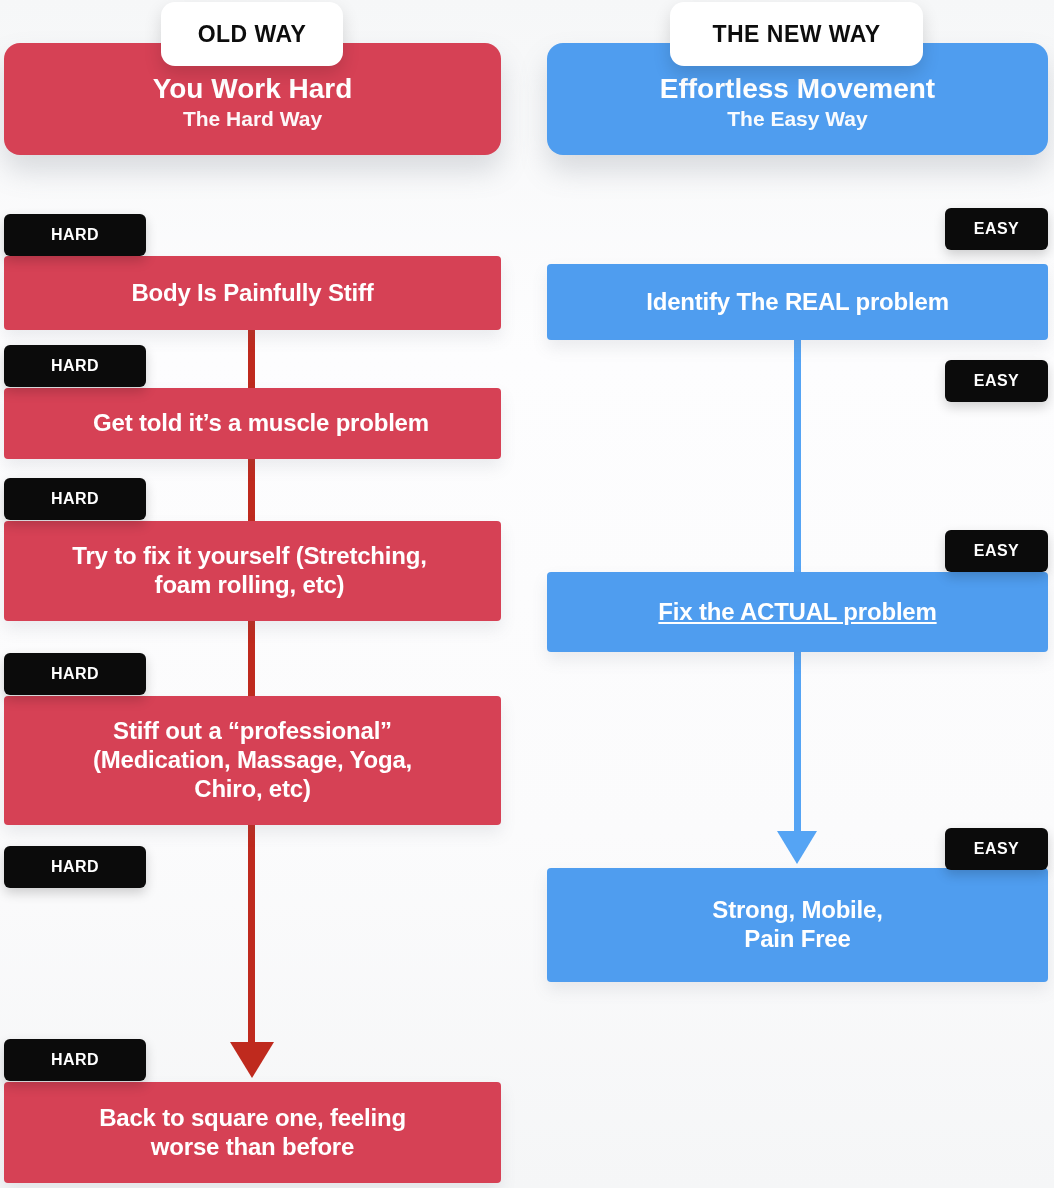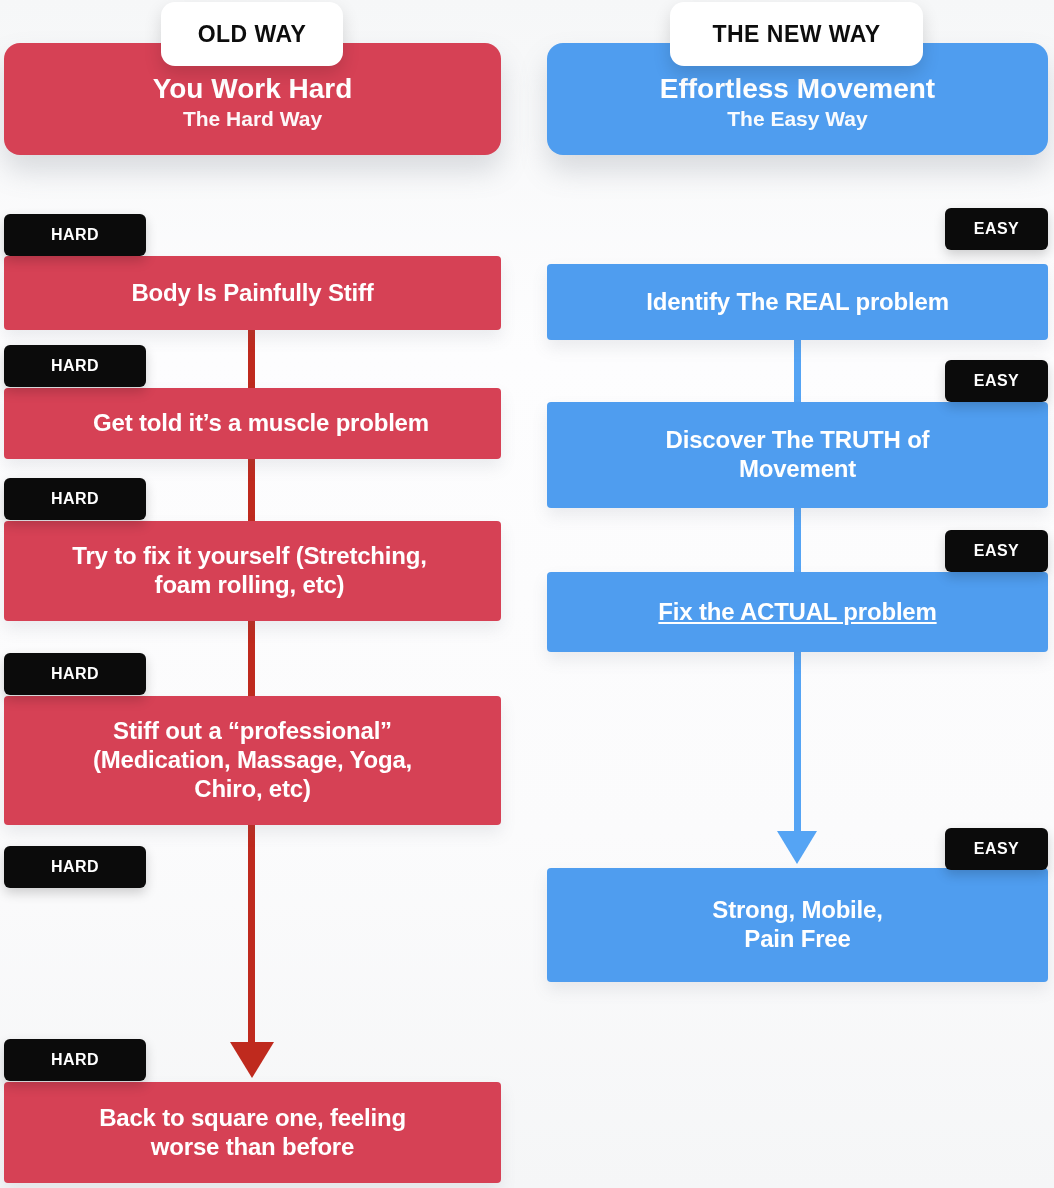--- a/index.html
+++ b/index.html
@@ -168,19 +168,17 @@
 Chiro, etc)</div>
   <div class="step-box step-old" id="old-step-6">Back to square one, feeling
 worse than before</div>
 
   <div class="tag tag-new" id="new-tag-1">EASY</div>
   <div class="tag tag-new" id="new-tag-2">EASY</div>
   <div class="tag tag-new" id="new-tag-3">EASY</div>
   <div class="tag tag-new" id="new-tag-4">EASY</div>
 
   <div class="step-box step-new" id="new-step-1">Identify The REAL problem</div>
-  <div class="step-box step-new" id="new-step-2">Discover The TRUTH of
-Movement</div>
   <div class="step-box step-new" id="new-step-3">Fix the ACTUAL problem</div>
   <div class="step-box step-new" id="new-step-4">Strong, Mobile,
 Pain Free</div>
 
 </div>
 
 </body></html>

